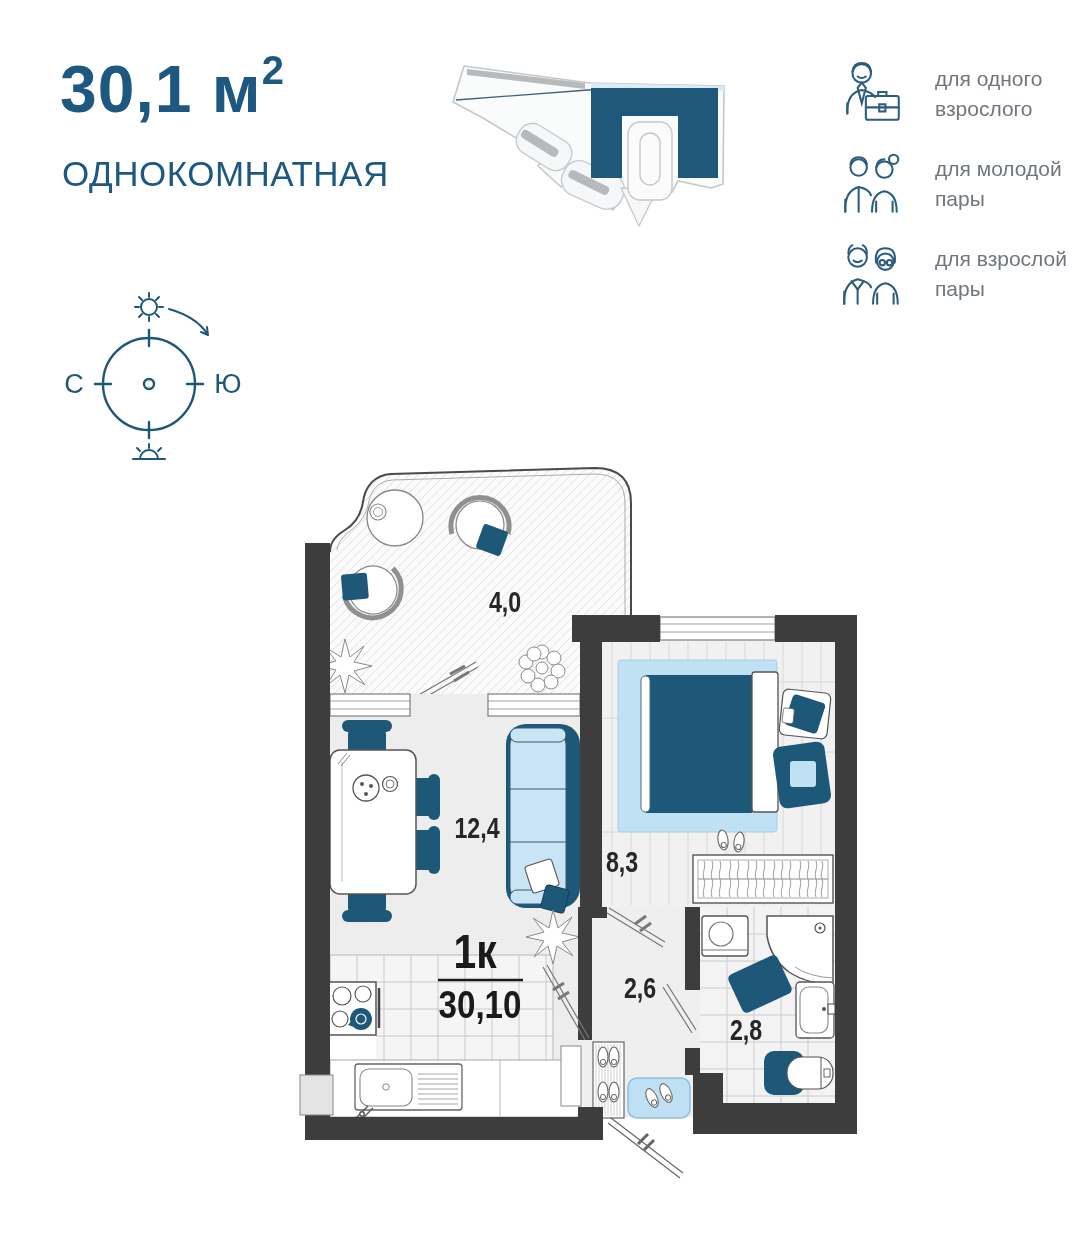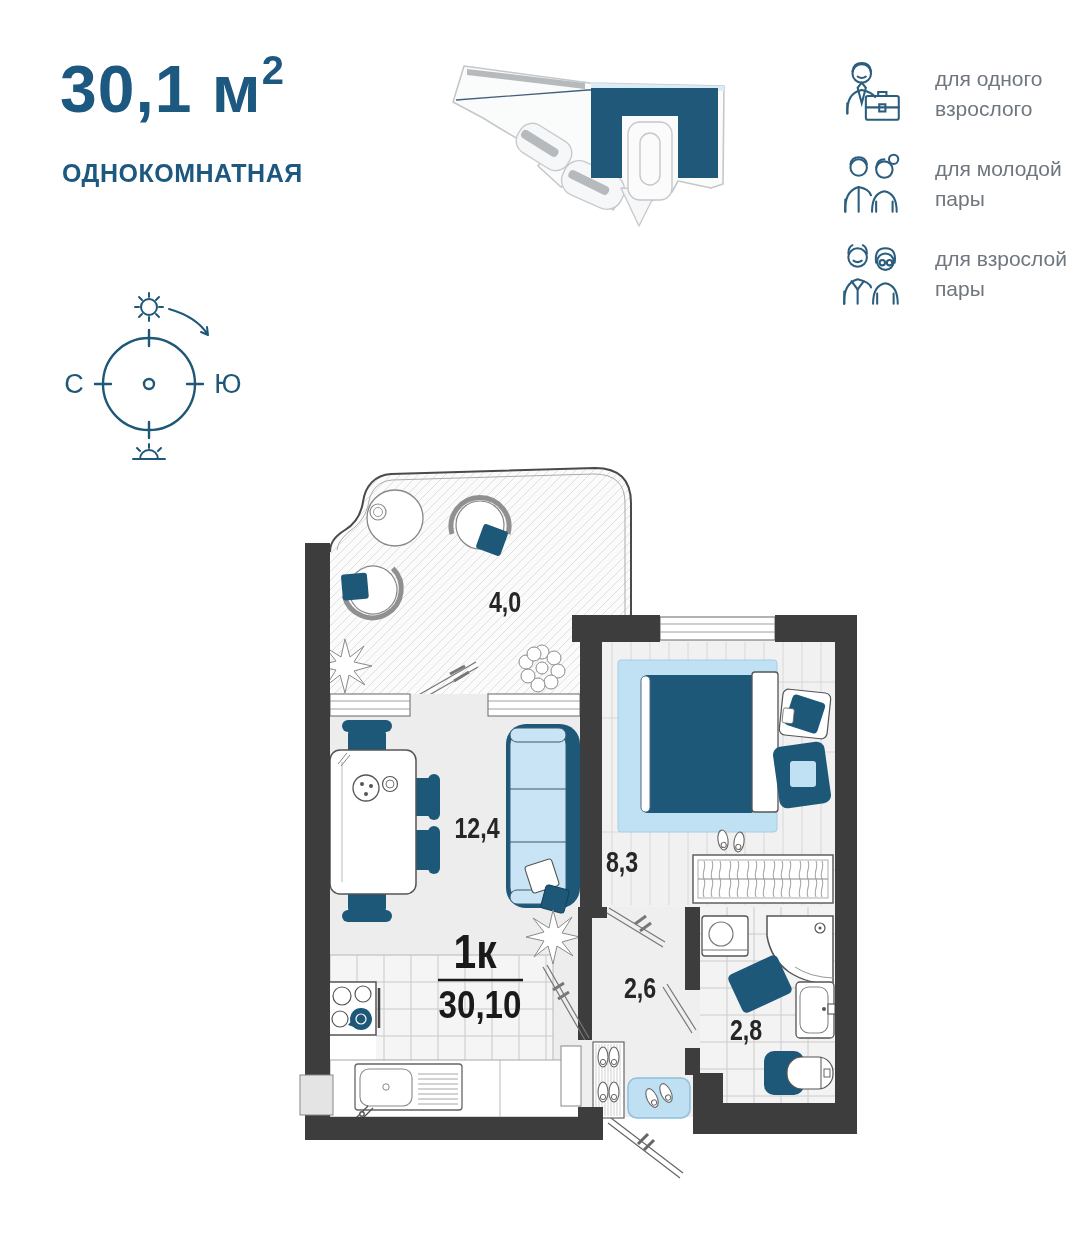--- a/index.html
+++ b/index.html
@@ -2,21 +2,21 @@
 <html><head>
 <meta charset="utf-8">
 <style>
   html,body{margin:0;padding:0;background:#ffffff;}
   body{font-family:"Liberation Sans", sans-serif;}
   #stage{position:relative;width:1080px;height:1236px;background:#ffffff;overflow:hidden;}
   .abs{position:absolute;}
   
   #title{left:60px;top:48px;color:#1d5880;font-weight:bold;font-size:66px;letter-spacing:1px;}
   #title .sup{font-size:40px;vertical-align:28px;font-weight:bold;}
-  #subtitle{left:62px;top:156px;color:#1d5880;font-weight:bold;font-size:25px;line-height:35px;letter-spacing:.5px;}
+  #subtitle{left:62px;top:156px;color:#1d5880;font-weight:normal;font-size:35px;line-height:35px;letter-spacing:.5px;}
   
   .aud-row{position:absolute;left:835px;display:flex;align-items:flex-start;}
   .aud-icon{width:72px;height:72px;flex:0 0 72px;}
   .aud-label{margin-left:28px;width:158px;color:#6f767e;font-size:21px;line-height:30px;padding-top:6px;}
   svg text{font-family:"Liberation Sans", sans-serif;}
   .roomlabel{font-weight:bold;font-size:29px;fill:#262626;}
   .biglabel{font-weight:bold;fill:#1a1a1a;}
 </style>
 </head>
 <body>

